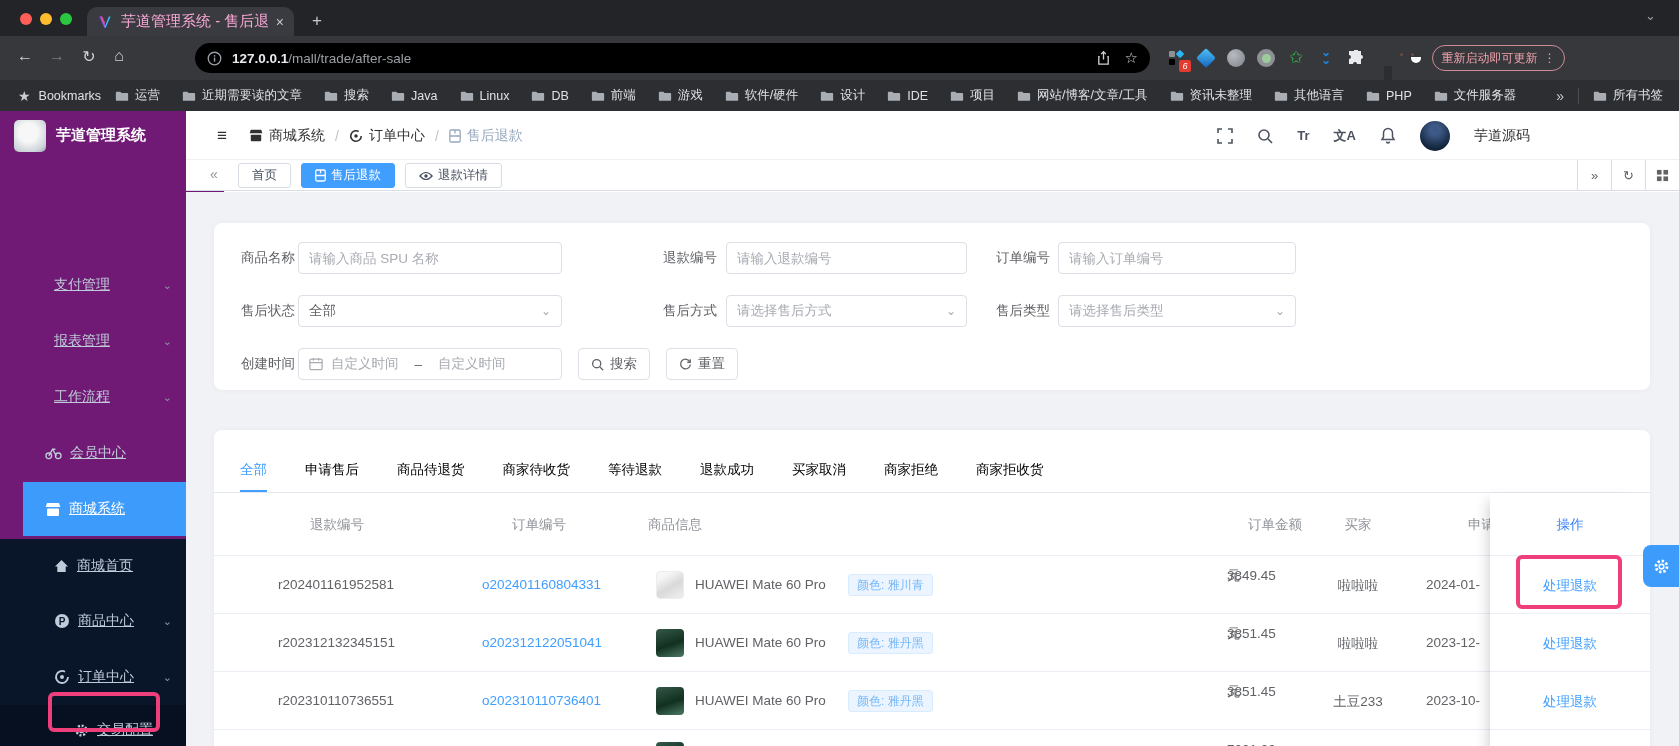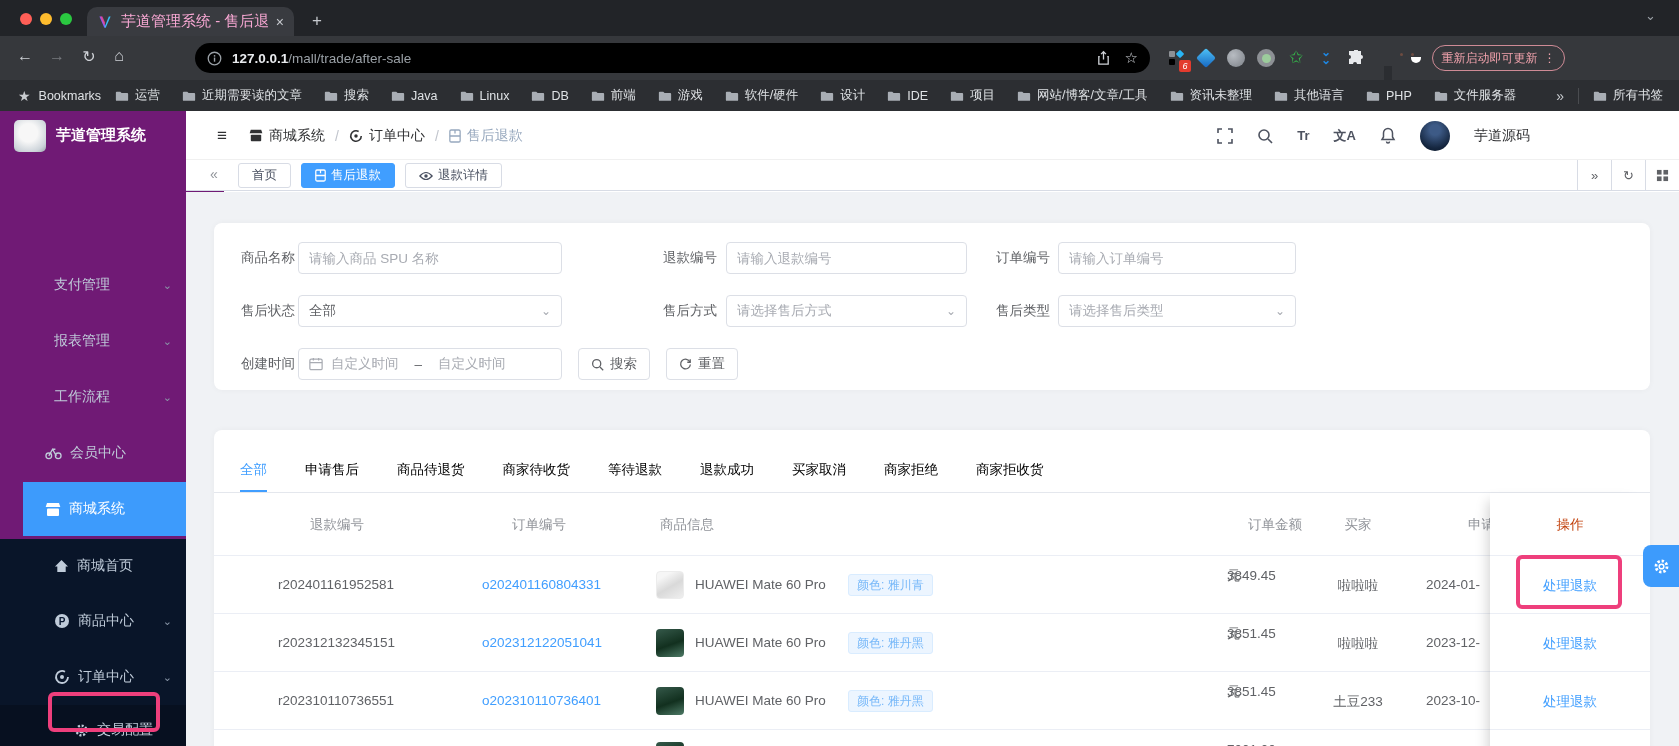--- a/index.html
+++ b/index.html
@@ -54,21 +54,21 @@
   .bm-all { display:flex; align-items:center; gap:6px; margin-right:16px; white-space:nowrap; }
 
   
   .app { position:absolute; left:0; top:111px; width:1679px; height:635px; background:#fff; }
   .sidebar { position:absolute; left:0; top:0; width:224px; height:635px; background:#701a75; }
   .side-head { position:absolute; left:0; top:0; width:186px; height:49px; display:flex; align-items:center; }
   .logo { width:32px; height:32px; margin-left:14px; border-radius:5px; background:radial-gradient(circle at 45% 40%,#f7f7f7 35%,#cdd4da 75%,#9aa4ac); }
   .side-title { color:#fff; font-size:15px; font-weight:bold; margin-left:10px; }
   .mi { position:absolute; left:0; width:186px; display:flex; align-items:center; color:#bfcbd9; font-size:14px; }
   .mi svg { flex:none; }
-  .mi .lbl { margin-left:8px; }
+  .mi .lbl { margin-left:8px;text-decoration:underline; }
   .mi .caret { position:absolute; right:14px; color:#8a97a8; font-size:11px; }
   .mi.active { background:#3d9bfc; color:#fff; }
   .mi.lvl2 { background:#091529; }
   .mi.lvl3 { background:#071020; }
   .p1 { padding-left:54px; } .p1i { padding-left:22px;margin-left:23px; } .p2 { padding-left:54px; } .p3 { padding-left:74px; }
 
   .main { position:absolute; left:186px; top:0; right:0; bottom:0; }
   .apphead { position:absolute; left:0; top:0; right:0; height:49px; background:#fff; border-bottom:1px solid #f0f0f0; }
   .burger { position:absolute; left:31px; top:15px; font-size:17px; color:#303133; }
   .crumbs { position:absolute; left:63px; top:0; height:49px; display:flex; align-items:center; gap:10px; font-size:14px; color:#303133; }
@@ -110,39 +110,39 @@
 
   
   .stabs { position:absolute; left:0; right:0; top:0; height:63px; border-bottom:1px solid #e4e7ed; display:flex; align-items:flex-end; padding:0 0 0 26px; gap:38px; }
   .stab { position:relative; font-size:13.5px; color:#000000; padding-bottom:13px; }
   .stab.active { color:#409eff; }
   .stab.active:after { content:''; position:absolute; left:0; right:0; bottom:0; height:2.5px; background:#409eff; }
 
   
   .thead { position:absolute; left:0; right:0; top:63px; height:63px; border-bottom:1px solid #ebeef5; font-size:13.5px; color:#909399; }
   .thead span { position:absolute; line-height:63px; }
-  .th-refund { left:96px; } .th-order { left:298px; } .th-prod { left:434px;margin-left:12px; }
+  .th-refund { left:96px; } .th-order { left:298px; } .th-prod { left:434px; }
   .th-amount { left:1013px; width:96px; text-align:center; }
   .th-buyer { left:1096px; width:96px; text-align:center; }
   .th-date { left:1254px; }
   .trow { position:absolute; left:0; right:0; height:58px; border-bottom:1px solid #ebeef5; font-size:13.5px; color:#606266; }
   .row1 { top:126px; } .row2 { top:184px; } .row3 { top:242px; } .row4 { top:300px; }
   .trow span, .trow a, .trow div { position:absolute; }
   .c-refund { left:64px; top:21px; }
   .c-order { left:268px; top:21px; color:#409eff; text-decoration:none; }
   .c-img { left:442px; top:15px; width:28px; height:28px; border-radius:4px; }
   .img-earbuds { background:linear-gradient(150deg,#f6f6f6 20%,#d9d9d9 55%,#efefef); border:1px solid #ececec; }
   .img-phone { background:linear-gradient(160deg,#35594a,#12301f 55%,#4d7a66); }
   .c-name { left:481px; top:21px; }
   .c-tag { left:634px; top:18px; height:22px; line-height:20px; padding:0 8px; background:#ecf5ff; border:1px solid #d9ecff; border-radius:3px; color:#77b8f9; font-size:12px; }
   .c-amount { left:1013px; top:10px; width:96px; text-align:center; line-height:19px; }
   .c-buyer { left:1096px; top:21px; width:96px; text-align:center; }
   .c-date { left:1212px; top:21px; width:64px; overflow:hidden; white-space:nowrap; }
   .fixed-col { position:absolute; left:1276px; top:63px; width:160px; bottom:0; background:#fff; box-shadow:-10px 0 12px -8px rgba(0,0,0,0.18); }
-  .fc-head { height:63px; line-height:63px; text-align:center; color:#c2410c; font-size:13.5px; border-bottom:1px solid #ebeef5; }
+  .fc-head { height:63px; line-height:63px; text-align:center; color:#3b82f6; font-size:13.5px; border-bottom:1px solid #ebeef5; }
   .fc-cell { height:58px; line-height:58px; text-align:center; border-bottom:1px solid #ebeef5; }
   .fc-cell a { color:#409eff; font-size:13.5px; text-decoration:none; }
 
   
   .hl-box { position:absolute; border:4px solid #ee3f7c; border-radius:6px; }
   .hl-sidebar { left:48px; top:692px; width:112px; height:40px; }
   .hl-action { left:1516px; top:555px; width:106px; height:54px; }
   .gear-fab { position:absolute; left:1643px; top:545px; width:36px; height:42px; background:#3d9bfc; border-radius:8px 0 0 8px; display:flex; align-items:center; justify-content:center; }
 
   svg { display:block; }

